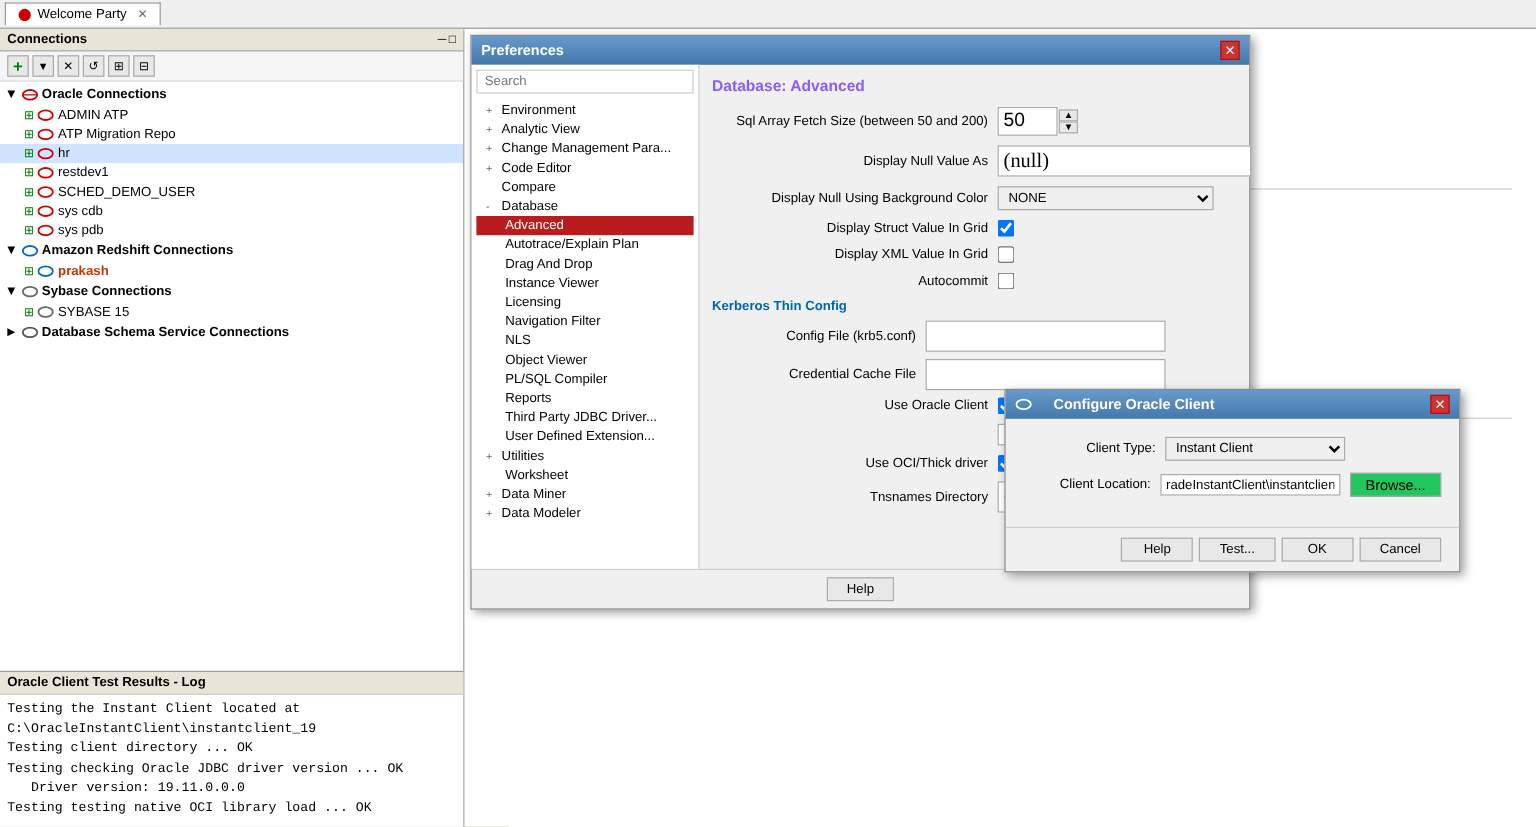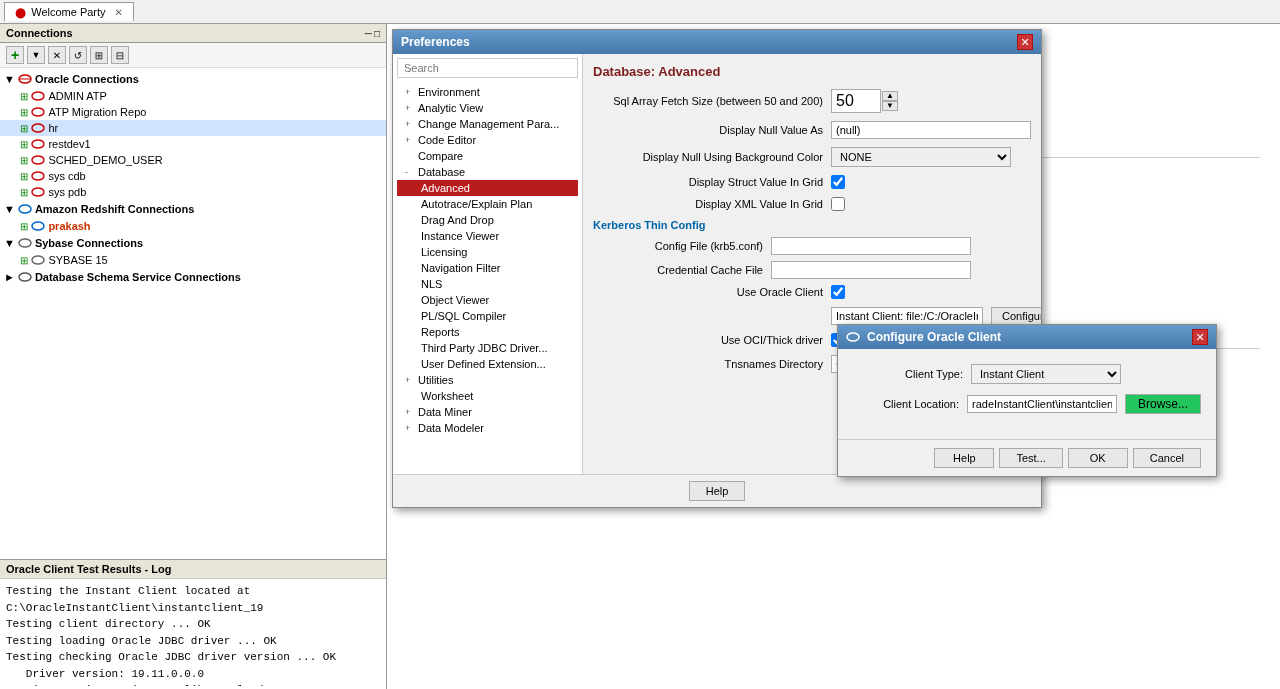--- a/index.html
+++ b/index.html
@@ -83,24 +83,24 @@
       justify-content: center;
     }
     .dialog-body { display: flex; height: 420px; }
     .pref-tree { width: 190px; border-right: 1px solid #ccc; background: #fff; overflow-y: auto; padding: 4px; }
     .pref-search { width: 100%; padding: 3px 6px; border: 1px solid #ccc; font-size: 11px; margin-bottom: 6px; }
     .pref-tree-item { padding: 2px 4px 2px 8px; font-size: 11px; cursor: pointer; display: flex; align-items: center; gap: 3px; }
     .pref-tree-item.selected { background: #b91c1c; color: #fff; }
     .pref-tree-item .expander { font-size: 9px; color: #666; width: 10px; }
     .pref-tree-item.child { padding-left: 24px; }
     .pref-content { flex: 1; padding: 10px; overflow-y: auto; }
-    .pref-section-title { font-size: 13px; font-weight: bold; margin-bottom: 10px; color: #7f1d1d; }
+    .pref-section-title { font-size: 13px; font-weight: bold; margin-bottom: 10px; color: #8b5cf6; }
     .pref-row { display: flex; align-items: center; margin-bottom: 8px; gap: 8px; }
     .pref-label { width: 230px; font-size: 11px; text-align: right; flex-shrink: 0; }
-    .pref-input { border: 1px solid #aaa; padding: 2px 4px; font-size: 11px; }
+    .pref-input { border: 1px solid #aaa; padding: 2px 4px; font-size: 17px; font-family: Liberation Serif, serif; }
     .pref-input-lg { width: 280px; }
     .pref-select { border: 1px solid #aaa; padding: 2px 4px; font-size: 11px; width: 180px; }
     .pref-checkbox { width: 14px; height: 14px; }
     .pref-group-title { color: #0066aa; font-size: 11px; font-weight: bold; margin: 8px 0 6px 0; }
     .pref-subrow { display: flex; align-items: center; margin-bottom: 6px; gap: 8px; padding-left: 10px; }
     .pref-subrow .pref-label { width: 160px; }
     .pref-footer { padding: 6px 8px; border-top: 1px solid #ccc; display: flex; justify-content: center; }
     .help-btn { padding: 3px 16px; font-size: 11px; border: 1px solid #aaa; background: #e8e8e8; cursor: pointer; }
 
     
@@ -283,21 +283,20 @@
           </div>
         </div>
 
       </div>
 
       <div class="log-panel">
         <div class="log-header">Oracle Client Test Results - Log</div>
         <div class="log-content">
           <div>Testing the Instant Client located at C:\OracleInstantClient\instantclient_19</div>
           <div>Testing client directory ... OK</div>
-          <div>Testing loading Oracle JDBC driver ... OK</div>
           <div>Testing checking Oracle JDBC driver version ... OK</div>
           <div>&nbsp;&nbsp; Driver version: 19.11.0.0.0</div>
           <div>Testing testing native OCI library load ... OK</div>
 
         </div>
       </div>
 
     </div>
 
     <div class="content-area">
@@ -474,20 +473,24 @@
             <div class="pref-row">
               <span class="pref-label">Display Struct Value In Grid</span>
               <input type="checkbox" class="pref-checkbox" checked="" style="">
             </div>
 
             <div class="pref-row">
               <span class="pref-label">Display XML Value In Grid</span>
               <input type="checkbox" class="pref-checkbox" style="">
             </div>
 
+            <div class="pref-row">
+              <span class="pref-label">Autocommit</span>
+              <input type="checkbox" class="pref-checkbox" style="">
+            </div>
 
             <div class="pref-group-title">Kerberos Thin Config</div>
             <div class="pref-subrow">
               <span class="pref-label">Config File (krb5.conf)</span>
               <input type="text" class="pref-input" style="width: 200px;">
             </div>
             <div class="pref-subrow">
               <span class="pref-label">Credential Cache File</span>
               <input type="text" class="pref-input" style="width: 200px;">
             </div>
@@ -514,21 +517,21 @@
 
           </div>
         </div>
         <div class="pref-footer">
           <button class="help-btn">Help</button>
         </div>
       </div>
 
       <div class="configure-dialog">
         <div class="dialog-titlebar">
-          <div style="display:flex;align-items:center;gap:7px;">
+          <div style="display:flex;align-items:center;gap:18px;">
             <svg width="14" height="14">
               <ellipse cx="7" cy="7" rx="6" ry="4" fill="none" stroke="#fff" stroke-width="1.5"></ellipse>
             </svg>
             <span>Configure Oracle Client</span>
           </div>
           <button class="dialog-close-btn">✕</button>
         </div>
         <div class="configure-body">
           <div class="config-row">
             <span class="config-label">Client Type:</span>

